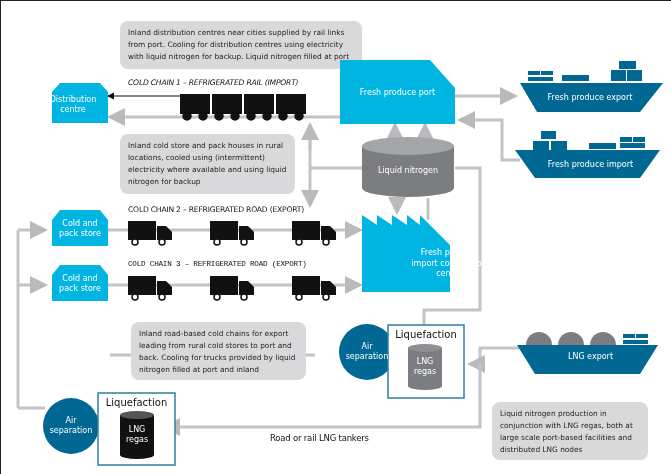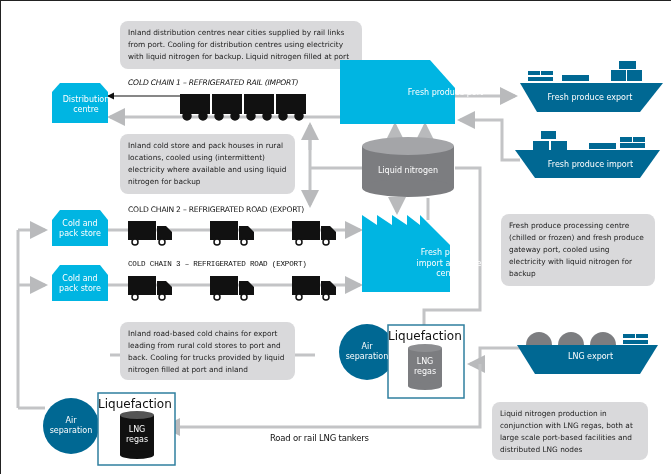--- a/index.html
+++ b/index.html
@@ -3,21 +3,21 @@
 <meta charset="utf-8">
 <style>
   html,body{margin:0;padding:0;background:#fff;}
   #canvas{position:relative;width:671px;height:474px;overflow:hidden;background:#fff;
     font-family:"DejaVu Sans","Liberation Sans",sans-serif;}
   #frame{position:absolute;left:0;top:0;width:671px;height:474px;border-top:1px solid #222;border-left:1px solid #222;box-sizing:border-box;pointer-events:none;}
   svg#lines{position:absolute;left:0;top:0;}
   .note{position:absolute;background:#d9d9db;border-radius:8px;color:#222;font-size:7.4px;line-height:12px;padding:6px 8px;box-sizing:border-box;}
   .label{position:absolute;color:#111;font-size:7.6px;letter-spacing:-0.2px;white-space:nowrap;}
   .wtext{position:absolute;color:#fff;font-size:8px;text-align:center;line-height:10px;}
-  .btext{position:absolute;color:#111;font-size:12px;text-align:left;}
+  .btext{position:absolute;color:#111;font-size:10px;text-align:center;}
 </style>
 </head>
 <body>
 
 <div id="canvas">
 
   <svg id="lines" width="671" height="474">
     <defs>
       <marker id="ah" markerWidth="6" markerHeight="6" refX="5" refY="3" orient="auto">
         <path d="M0,0 L6,3 L0,6 z" fill="#b9babc"></path>
@@ -61,22 +61,21 @@
 
       <path d="M480,364 L480,427 L165,427" marker-end="url(#ah)"></path>
     </g>
 
     <path d="M180,96 L108,96" stroke="#111" stroke-width="1.2" fill="none" marker-end="url(#ahk)"></path>
 
   </svg>
 
   <div class="note" style="left:120px;top:21px;width:242px;height:48px;">Inland distribution centres near cities supplied by rail links from port. Cooling for distribution centres using electricity with liquid nitrogen for backup. Liquid nitrogen filled at port</div>
   <div class="note" style="left:120px;top:134px;width:175px;height:60px;">Inland cold store and pack houses in rural locations, cooled using (intermittent) electricity where available and using liquid nitrogen for backup</div>
-  <div class="note" style="left:501px;top:214px;width:154px;height:72px;">Fresh produce processing centre (chilled or frozen) and fresh produce gateway port, cooled using electricity with liquid nitrogen for backup</div>
-  <div class="note" style="left:120px;top:322px;width:175px;height:58px;">Inland road-based cold chains for export leading from rural cold stores to port and back. Cooling for trucks provided by liquid nitrogen filled at port and inland</div>
+  <div class="note" style="left:131px;top:322px;width:175px;height:58px;">Inland road-based cold chains for export leading from rural cold stores to port and back. Cooling for trucks provided by liquid nitrogen filled at port and inland</div>
   <div class="note" style="left:492px;top:402px;width:156px;height:58px;">Liquid nitrogen production in conjunction with LNG regas, both at large scale port-based facilities and distributed LNG nodes</div>
 
   <div class="label" style="left:128px;top:78px;font-style:italic;">COLD CHAIN 1 – REFRIGERATED RAIL (IMPORT)</div>
   <div class="label" style="left:128px;top:205px;">COLD CHAIN 2 – REFRIGERATED ROAD (EXPORT)</div>
   <div class="label" style="left:128px;top:260px;font-family:Liberation Mono, monospace;">COLD CHAIN 3 – REFRIGERATED ROAD (EXPORT)</div>
 
   <svg width="671" height="474" style="position:absolute;left:0;top:0;">
 
     <path d="M52,92 L60,83 L100,83 L108,92 L108,123 L52,123 Z" fill="#00b5e2"></path>
 
@@ -168,37 +167,37 @@
 
     <circle cx="71" cy="426" r="28" fill="#006893"></circle>
     <rect x="98" y="393" width="77" height="72" fill="#fff" stroke="#2f7f9f" stroke-width="1.5"></rect>
     <g>
       <rect x="120" y="415" width="34" height="40" fill="#111"></rect>
       <ellipse cx="137" cy="415" rx="17" ry="4" fill="#555"></ellipse>
       <ellipse cx="137" cy="455" rx="17" ry="4" fill="#111"></ellipse>
     </g>
   </svg>
 
-  <div class="wtext" style="left:58px;top:95px;width:56px;">
+  <div class="wtext" style="left:45px;top:95px;width:56px;">
     <div>Distribution</div>
     <div>centre</div>
   </div>
   <div class="wtext" style="left:52px;top:219px;width:56px;">
     <div>Cold and</div>
     <div>pack store</div>
   </div>
   <div class="wtext" style="left:52px;top:274px;width:56px;">
     <div>Cold and</div>
     <div>pack store</div>
   </div>
-  <div class="wtext" style="left:340px;top:88px;width:115px;padding-left:48px;">Fresh produce  port</div>
+  <div class="wtext" style="left:340px;top:88px;width:115px;">Fresh produce  port</div>
   <div class="wtext" style="left:362px;top:166px;width:92px;">Liquid nitrogen</div>
   <div class="wtext" style="left:362px;top:248px;width:88px;line-height:10.5px;padding-left:43px;">
     <div>Fresh produce</div>
-    <div>import available</div>
+    <div>import conjunction</div>
     <div>centre</div>
   </div>
   <div class="wtext" style="left:530px;top:93px;width:120px;text-align:center;">Fresh produce  export</div>
   <div class="wtext" style="left:528px;top:160px;width:125px;">Fresh produce  import</div>
   <div class="wtext" style="left:528px;top:352px;width:125px;">LNG export</div>
 
   <div class="wtext" style="left:339px;top:342px;width:56px;">
     <div>Air</div>
     <div>separation</div>
   </div>

